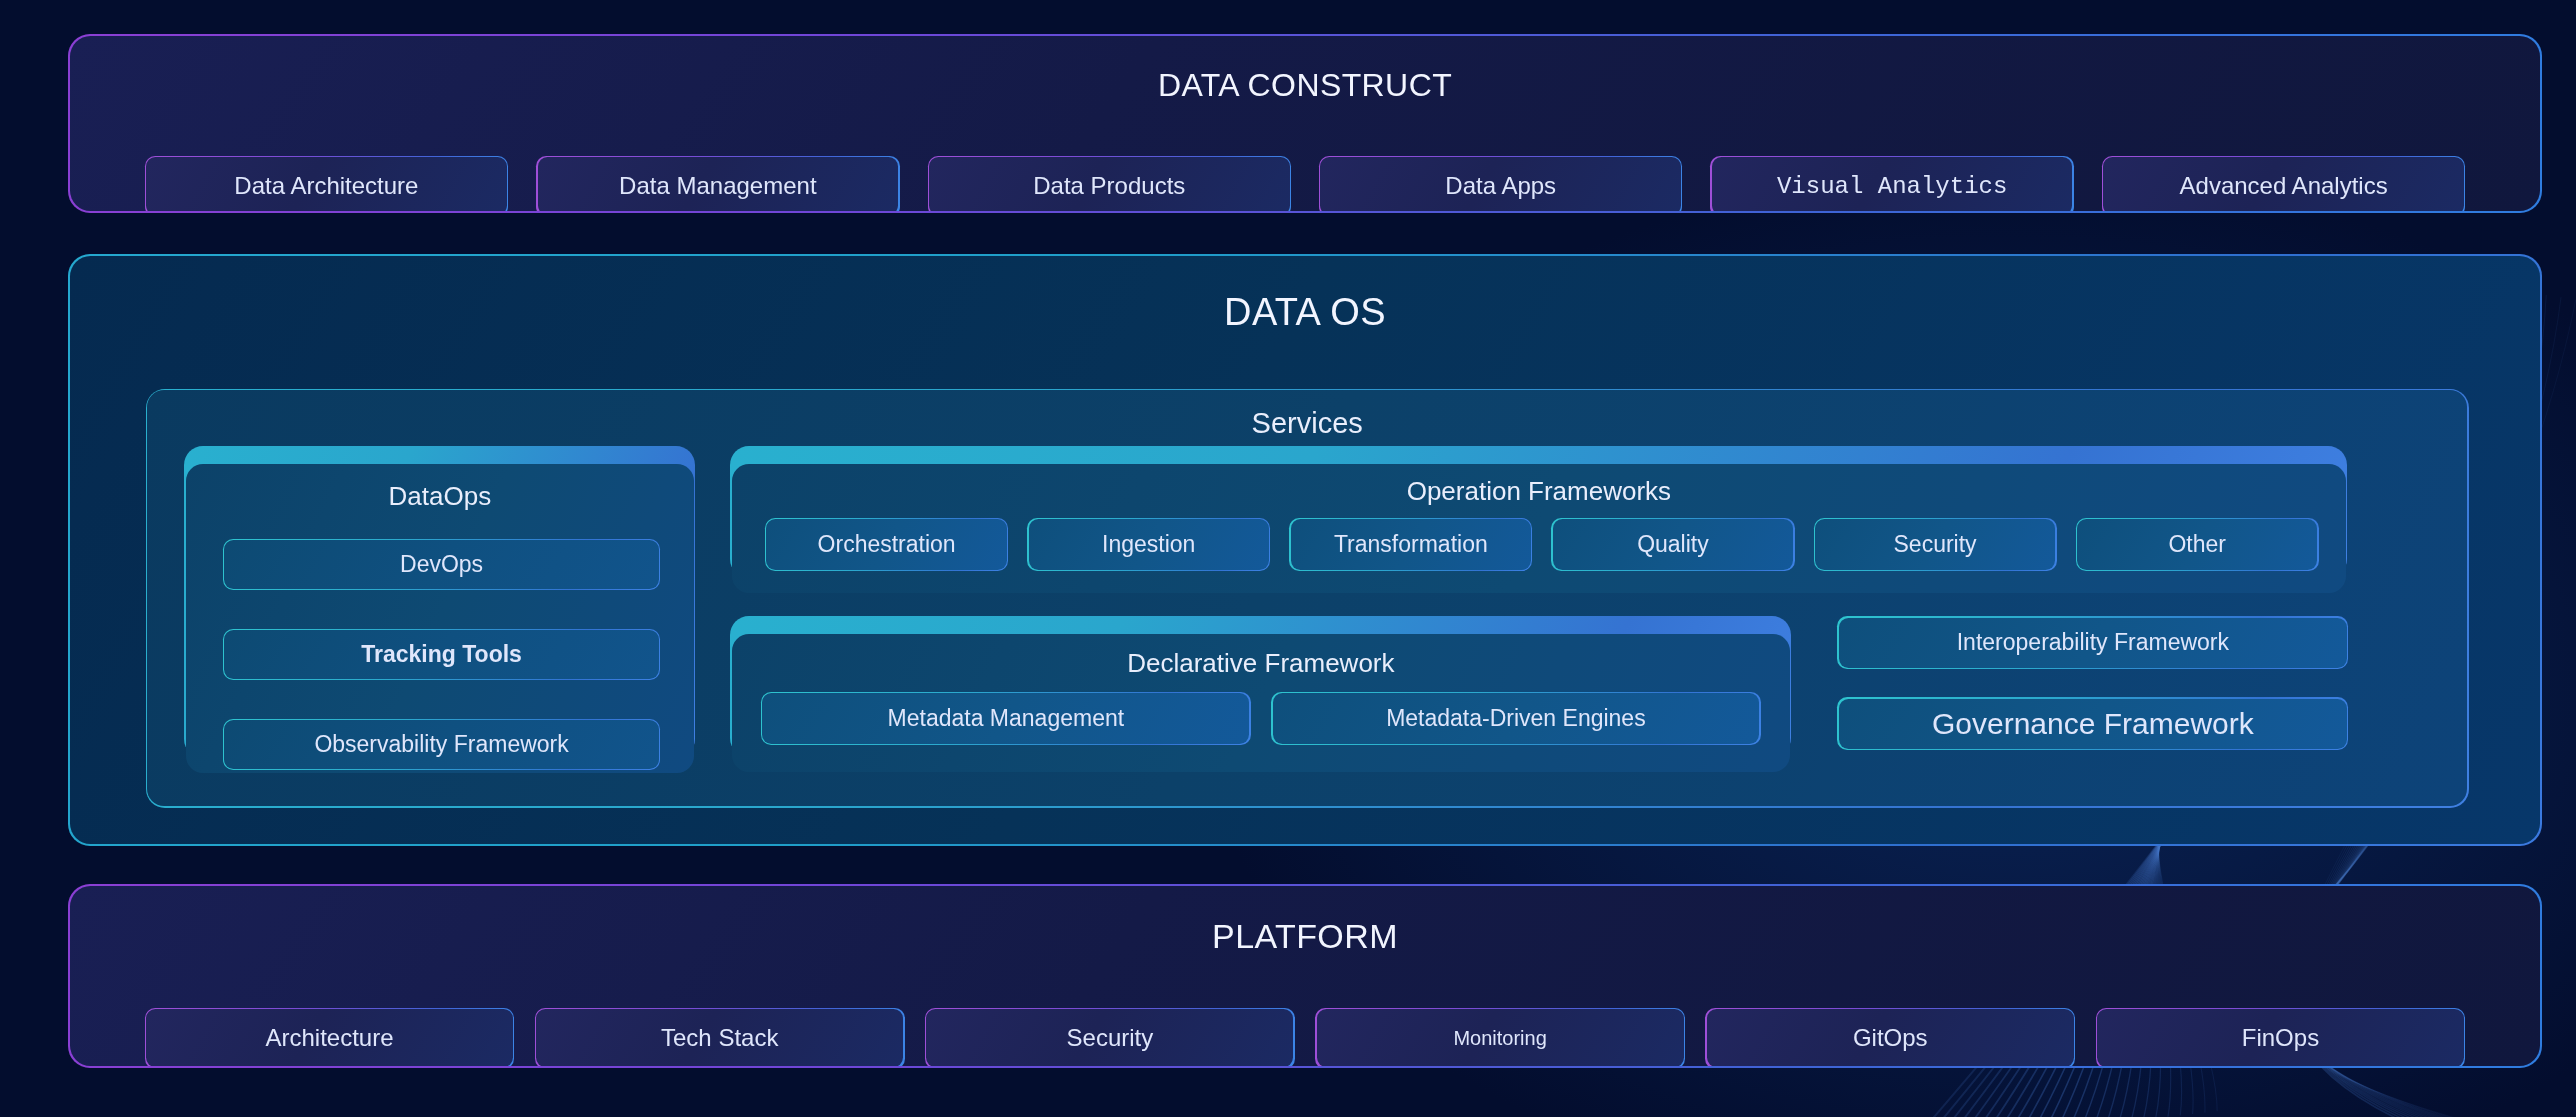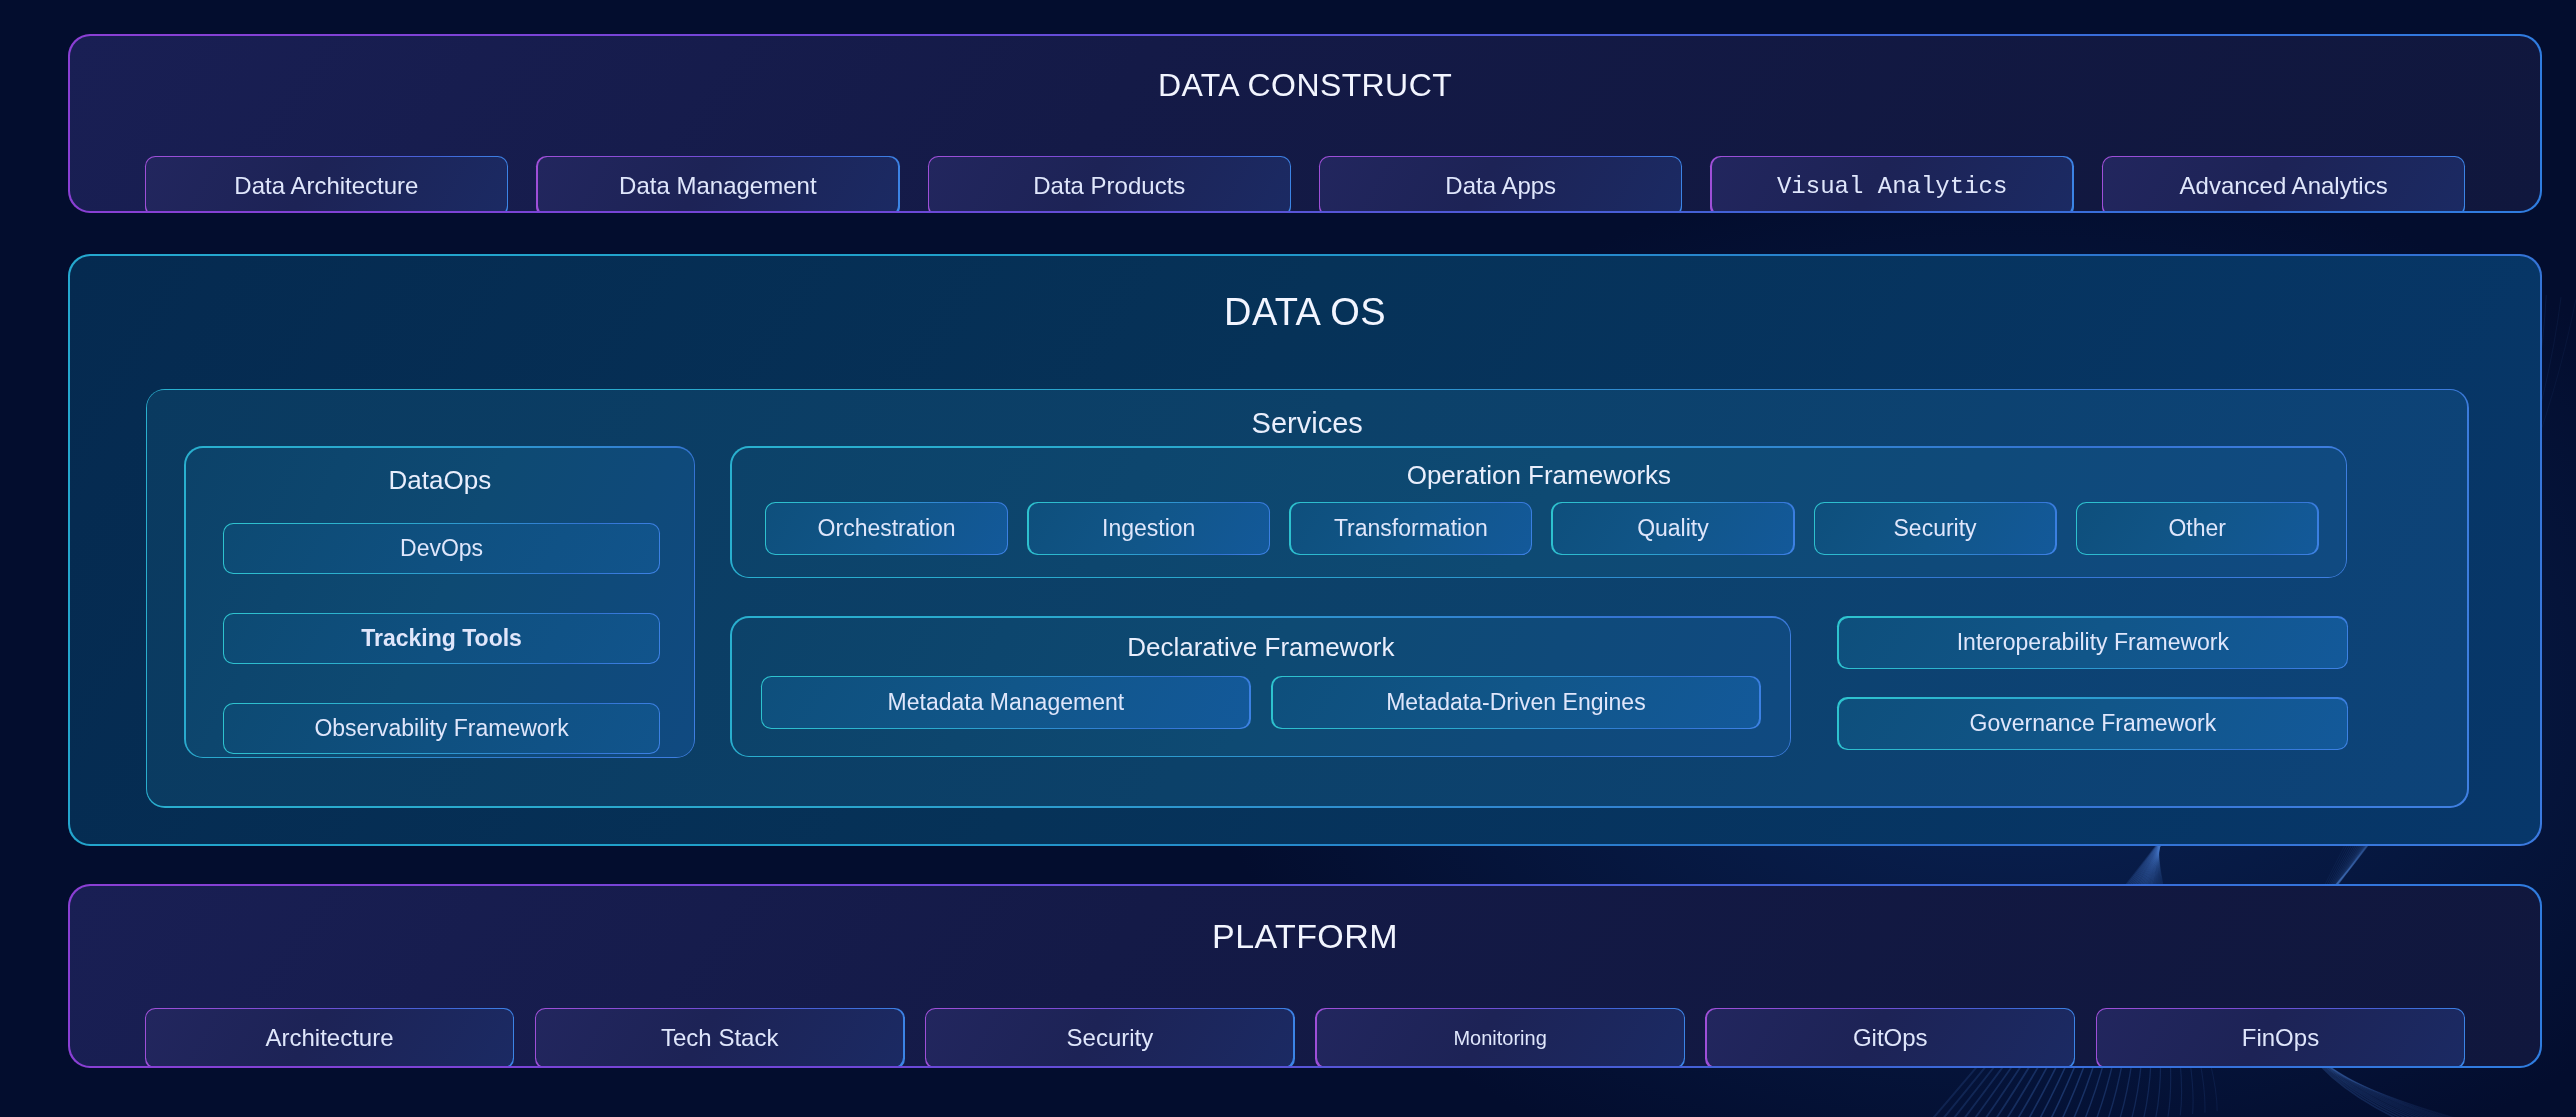--- a/index.html
+++ b/index.html
@@ -82,21 +82,21 @@
     padding: 1.7px;
     background: linear-gradient(115deg, #29b0cf 0%, #2aa6cd 35%, #3573d2 80%, #3f80e2 100%);
   }
   .nbox > .nbox-in {
     width: 100%; height: 100%;
     border-radius: 17px;
     position: relative;
     overflow: hidden;
   }
   .nbox.lv1 > .nbox-in { background: linear-gradient(115deg, #0a3a60 0%, #0c4169 48%, #0d4379 100%); }
-  .nbox.lv2 > .nbox-in { background: linear-gradient(115deg, #0c4269 0%, #0e4a73 50%, #104a81 100%); }
+  .nbox.lv2 > .nbox-in { background: linear-gradient(115deg, #0c4269 0%, #0e4a73 50%, #104a81 100%); margin-top: 16px; }
 
   .nbox-title {
     position: absolute;
     left: 0; right: 0;
     text-align: center;
     color: #e9eefc;
     font-weight: 400;
   }
 
   
@@ -278,21 +278,21 @@
                   <div class="chip-in" style="font-size:23px;">Metadata-Driven Engines</div>
                 </div>
               </div>
             </div>
           </div>
 
           <div class="chip cyan deep" style="left:1690px; top:226px; width:511px; height:53px;">
             <div class="chip-in" style="font-size:23px;">Interoperability Framework</div>
           </div>
           <div class="chip cyan deep" style="left:1690px; top:307px; width:511px; height:53px;">
-            <div class="chip-in" style="font-size:23px;">Governance Framework</div>
+            <div class="chip-in" style="font-size:30px;">Governance Framework</div>
           </div>
 
         </div>
       </div>
     </div>
   </div>
 
   <div class="panel violet" style="left:68px; top:884px; width:2474px; height:184px;">
     <div class="panel-inner">
       <div class="panel-title" style="top:31px; font-size:34px;">PLATFORM</div>

